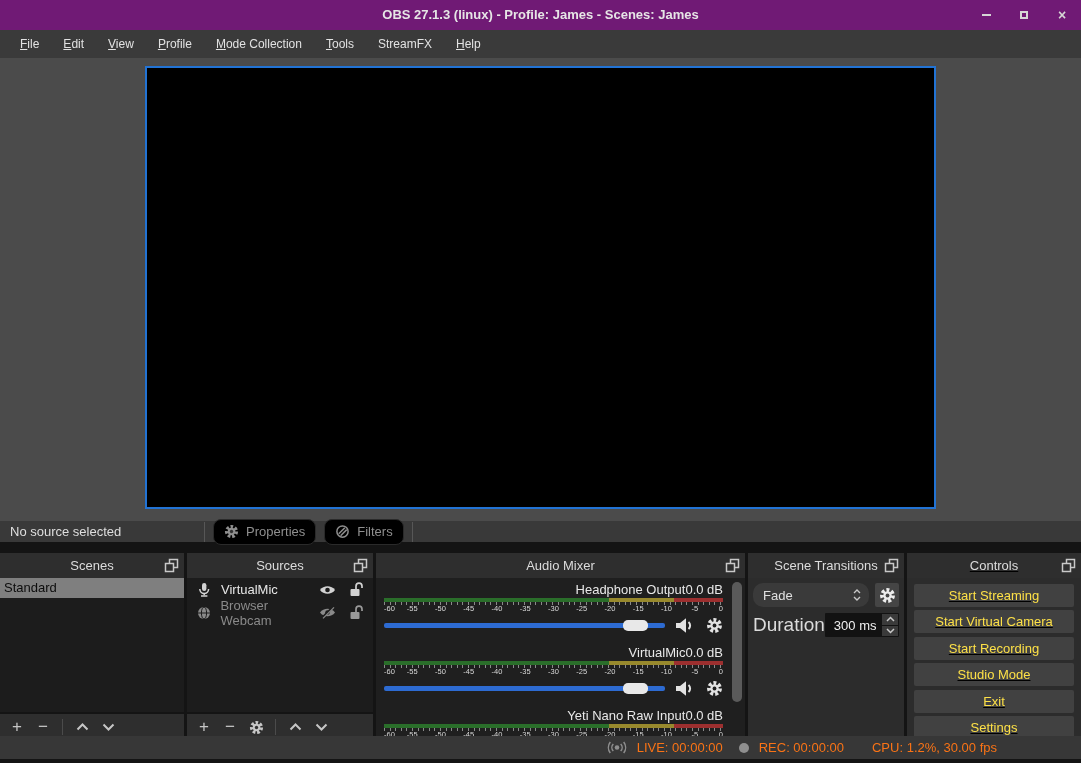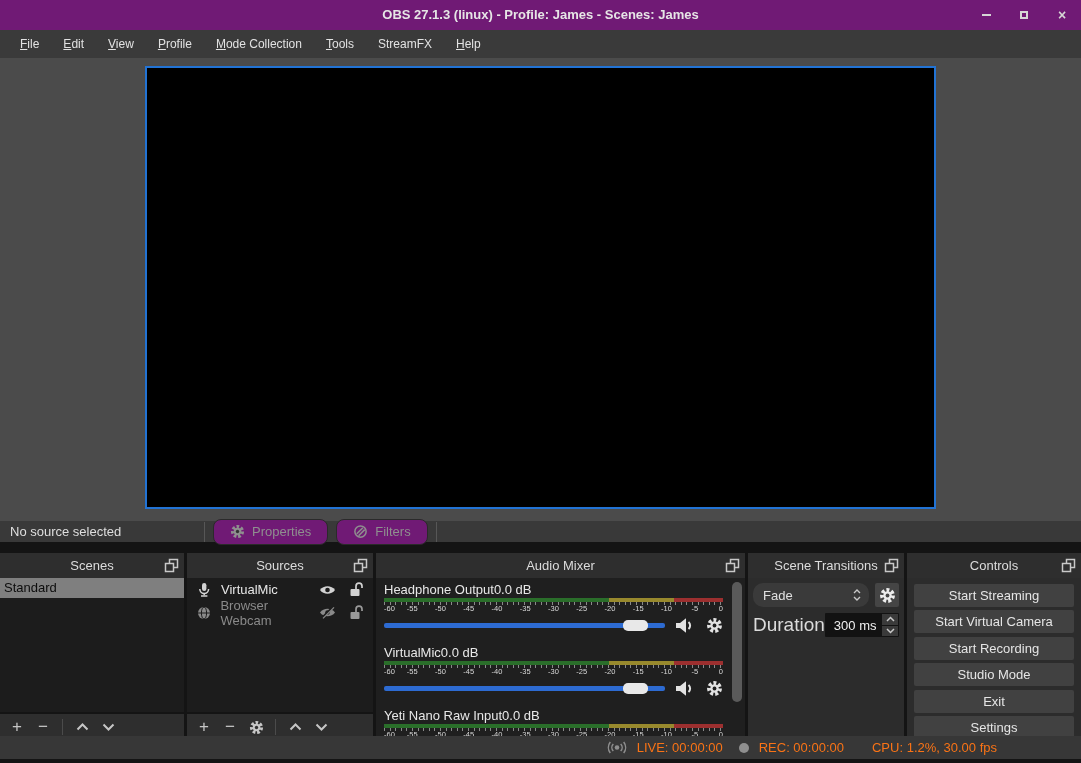--- a/index.html
+++ b/index.html
@@ -21,49 +21,49 @@
   .menubar{position:absolute;left:0;top:30px;width:100%;height:28px;background:#3a3a3a;display:flex;align-items:center;padding-left:8px;box-sizing:border-box;}
   .menu-item{display:inline-block;padding:0 12px;font-size:12px;line-height:26px;color:#e2e2e2;cursor:default;}
   .mn::first-letter{text-decoration:underline;}
   
   .main{position:absolute;left:0;top:58px;width:100%;height:463px;background:#4b4b4b;}
   .preview{position:absolute;left:145px;top:8px;width:791px;height:443px;box-sizing:border-box;background:#000;border:2px solid #2273d4;}
   
   .srcbar{position:absolute;left:0;top:521px;width:100%;height:21px;background:#393939;display:flex;align-items:center;box-sizing:border-box;}
   .src-status{margin-left:10px;width:194px;font-size:13px;color:#dfdfdf;}
   .sep-v{width:1px;height:20px;background:#575757;}
-  .tool-btn{display:flex;align-items:center;gap:7px;background:#701a75;border:1px solid #2a2a2a;border-radius:8px;height:24px;padding:0 16px;margin-left:8px;color:#8f8f8f;font-size:13px;cursor:default;}
+  .tool-btn{display:flex;align-items:center;gap:7px;background:#000000;border:1px solid #2a2a2a;border-radius:8px;height:24px;padding:0 10px;margin-left:8px;color:#8f8f8f;font-size:13px;cursor:default;}
   .tool-btn svg{display:block;}
   .sep-after{margin-left:8px;}
   
   .docks{position:absolute;left:0;top:553px;width:100%;height:187px;background:#141414;}
   .dock{position:absolute;top:0;bottom:0;background:#1c1c1c;}
   #dock-scenes{left:0;width:184px;}
   #dock-sources{left:187px;width:186px;}
   #dock-mixer{left:376px;width:369px;background:#1f1f1f;}
   #dock-transitions{left:748px;width:156px;background:#2c2c2c;}
-  #dock-controls{left:907px;width:174px;background:#2c2c2c;}
+  #dock-controls{left:907px;width:174px;background:#2c2c2c;text-decoration:underline;}
   .dock-header{height:25px;background:#2e2e2e;position:relative;display:flex;align-items:center;justify-content:center;font-size:13px;color:#dcdcdc;}
   .popout{position:absolute;right:5px;top:5px;width:15px;height:15px;cursor:pointer;}
   .dock-toolbar{position:absolute;bottom:0;left:0;right:0;height:26px;background:#2e2e2e;border-top:2px solid #141414;display:flex;align-items:center;padding:0 4px;}
   .tb-btn{width:26px;height:24px;display:flex;align-items:center;justify-content:center;color:#c6c6c6;font-size:17px;cursor:pointer;}
   .tb-sep{width:1px;height:16px;background:#4b4b4b;margin:0 6px;}
   
   .scene-item{height:20px;background:#7f7f7f;color:#0d0d0d;font-size:13px;line-height:20px;padding-left:4px;cursor:pointer;}
   
   .source-row{display:flex;align-items:center;height:23px;padding:0 9px;cursor:pointer;}
   .source-row .src-icon{width:16px;display:flex;justify-content:center;margin-right:9px;}
   .source-name{font-size:13px;}
   .row-on .source-name{color:#e6e6e6;}
   .row-off .source-name{color:#8a8a8a;}
   .source-row .right-icons{margin-left:auto;display:flex;align-items:center;gap:13px;}
   
   .mixer-content{position:absolute;top:25px;bottom:0;left:0;right:0;overflow:hidden;padding:2px 22px 0 8px;}
   .channel{margin-bottom:8px;}
-  .ch-head{display:flex;justify-content:flex-start;align-items:center;height:18px;font-size:13px;color:#e8e8e8;}
+  .ch-head{display:flex;justify-content:flex-end;align-items:center;height:18px;font-size:13px;color:#e8e8e8;}
   .meter{height:4px;background:linear-gradient(90deg,#2a6e2a 0 66.5%,#98892d 66.5% 85.5%,#9c2f2f 85.5% 100%);}
   .meter-ticks{position:relative;height:10px;}
   .meter-ticks::before{content:"";position:absolute;left:0;right:0;top:0;height:3px;
     background:repeating-linear-gradient(to right,rgba(225,225,225,.55) 0 1px,transparent 1px 5.6px);}
   .tick-label{position:absolute;top:2px;font-size:7.5px;color:#d8d8d8;white-space:nowrap;}
   .slider-row{display:flex;align-items:center;height:20px;margin-top:3px;gap:10px;}
   .slider{flex:1;height:5px;background:#2d6bd2;border-radius:2px;position:relative;cursor:pointer;}
   .slider-handle{position:absolute;top:-3px;left:calc(94% - 25px);width:25px;height:11px;background:#e8e8e8;border-radius:5px;}
   .mixer-scrollbar{position:absolute;right:3px;top:29px;width:10px;height:120px;background:#5a5a5a;border-radius:5px;cursor:pointer;}
   .gear-hole{fill:#1f1f1f;}
@@ -77,21 +77,21 @@
   .combo-label{flex:1;padding-left:10px;font-size:13px;color:#e0e0e0;}
   .combo-spin{width:20px;display:flex;flex-direction:column;align-items:center;gap:2px;padding-right:2px;}
   .trans-gear-btn{width:24px;height:24px;background:#454545;border-radius:2px;display:flex;align-items:center;justify-content:center;cursor:pointer;}
   .trans-row2{display:flex;align-items:center;margin-top:6px;}
   .dur-label{font-size:19px;color:#dcdcdc;}
   .dur-input{margin-left:auto;width:90px;height:24px;background:#121212;border-radius:1px;display:flex;align-items:center;position:relative;color:#f0f0f0;font-size:13px;padding-left:9px;box-sizing:border-box;cursor:text;}
   .dur-spin{position:absolute;right:1px;top:1px;bottom:1px;width:16px;display:flex;flex-direction:column;gap:1px;}
   .spin-btn{flex:1;background:#3a3a3a;display:flex;align-items:center;justify-content:center;cursor:pointer;}
   
   .ctrl-content{padding:2px 7px;}
-  .ctrl-btn{display:block;width:100%;height:23px;margin-top:3.5px;background:#414141;border:none;border-radius:2px;color:#e5e5e5;font-size:13px;font-family:inherit;cursor:pointer;}
+  .ctrl-btn{display:block;width:100%;height:23px;margin-top:3.5px;background:#414141;border:none;border-radius:2px;color:#fde047;font-size:13px;font-family:inherit;cursor:pointer;}
   
   .statusbar{position:absolute;left:0;bottom:4px;width:100%;height:23px;background:#373737;display:flex;align-items:center;justify-content:flex-end;padding-right:84px;box-sizing:border-box;font-size:13px;color:#f97316;}
   .sb-icon{display:flex;align-items:center;}
   .sb-live{margin-left:8px;}
   .rec-dot{width:10px;height:10px;border-radius:50%;background:#8f8f8f;margin-left:16px;}
   .sb-rec{margin-left:10px;}
   .sb-stats{margin-left:28px;}
   svg{display:block;}
 </style>
 </head>

